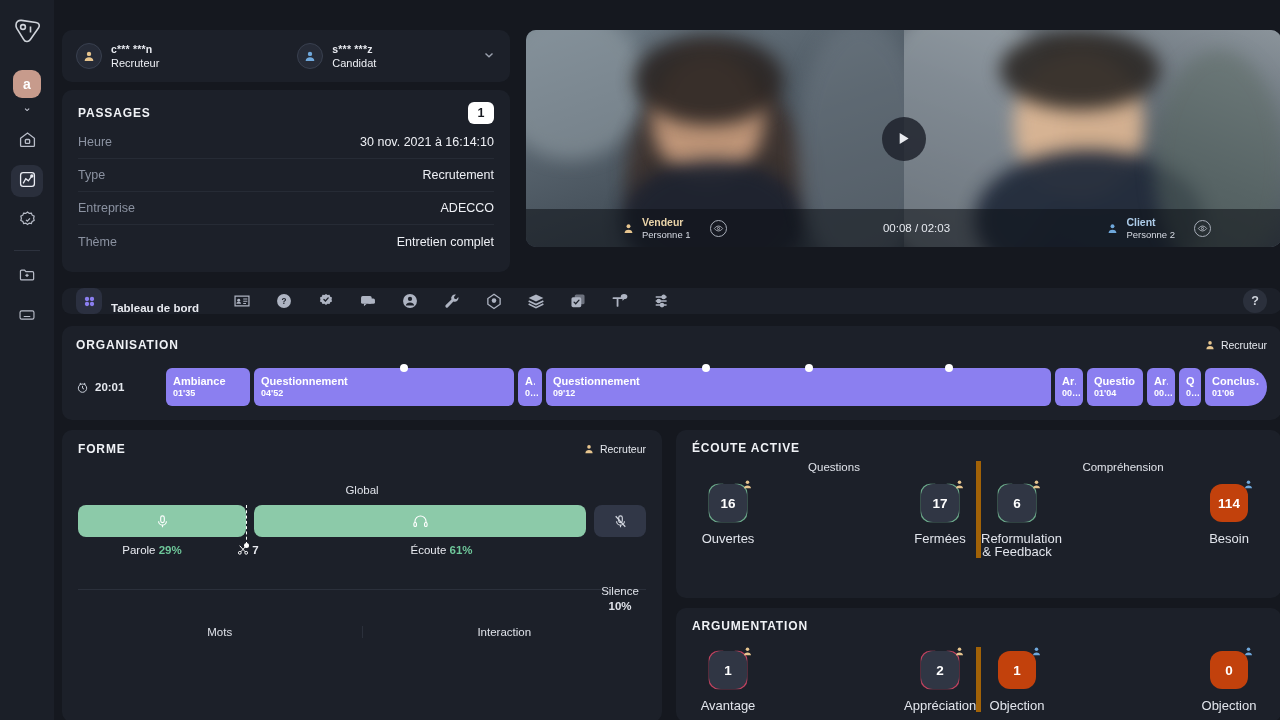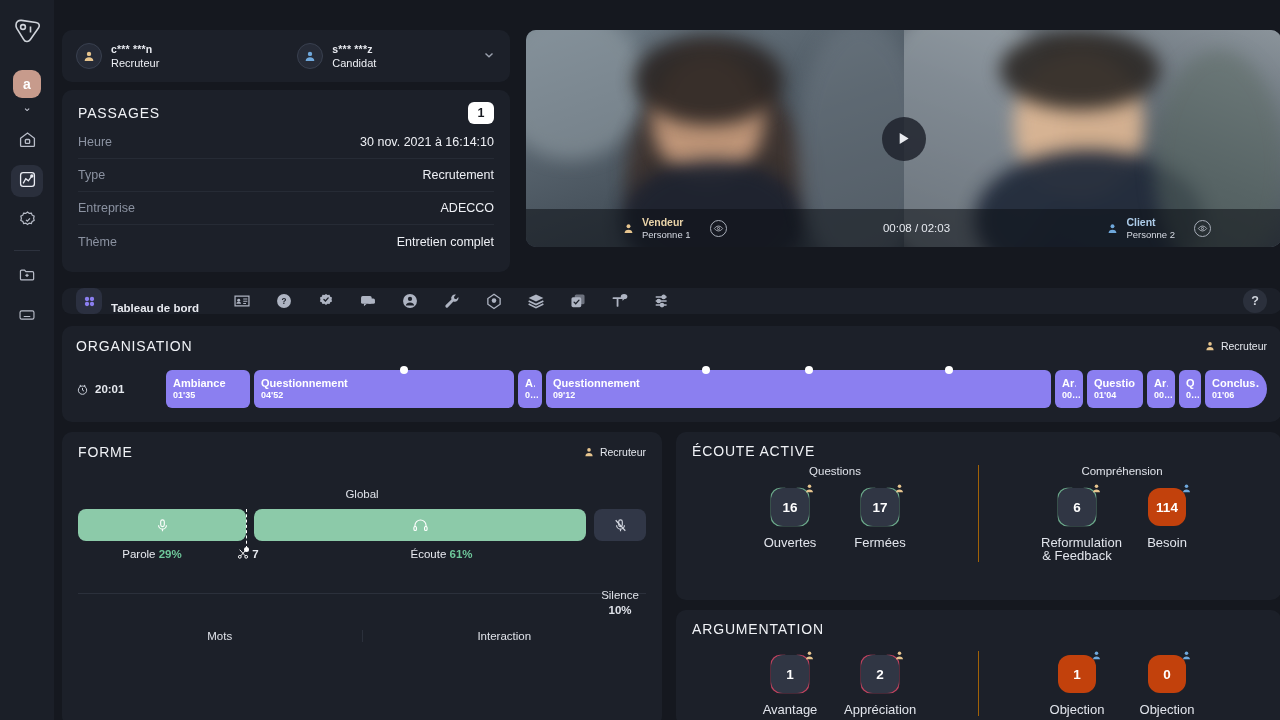--- a/index.html
+++ b/index.html
@@ -60,21 +60,21 @@
     background: #262b37; border: 1px solid #39404f;
     display: flex; align-items: center; justify-content: center;
   }
   .pname { font-size: 10.5px; font-weight: 700; letter-spacing: .2px; line-height: 13px; }
   .prole { font-size: 11px; color: #eef0f5; line-height: 14px; }
   .chev-right { margin-left: auto; color: #9aa0ad; font-size: 12px; }
 
   
   .passages { padding: 10px 16px 14px; }
   .passages-head { display: flex; align-items: center; justify-content: space-between; height: 26px; }
-  .sec-title { font-size: 14px; font-weight: 400; letter-spacing: .85px; color: #f0f2f6; }
+  .sec-title { font-size: 12px; font-weight: 700; letter-spacing: .85px; color: #f0f2f6; }
   .badge-num {
     width: 26px; height: 22px; border-radius: 6px; background: #fff; color: #15181f;
     font-size: 12.5px; font-weight: 700;
     display: flex; align-items: center; justify-content: center;
   }
   .kv { display: flex; justify-content: space-between; align-items: center;
         height: 33px; font-size: 12.5px; border-bottom: 1px solid #262b35; }
   .kv:last-child { border-bottom: none; }
   .kv .k { color: #8b92a1; }
   .kv .v { color: #eef0f5; }
@@ -161,23 +161,23 @@
                  font-size: 11.5px; color: #dfe2e9; line-height: 15px; }
   .forme-div { border-top: 1px solid #2b303b; margin-top: 33px; }
   .forme-foot { display: flex; margin-top: 36px; }
   .ff-col { flex: 1; text-align: center; font-size: 11.5px; color: #dfe2e9; }
   .ff-col.b { border-left: 1px solid #2b303b; }
 
   
   .mcard { padding: 11px 16px 10px; }
   .groups { display: flex; margin-top: 6px; }
   .group { flex: 1; }
-  .group.rt { border-left: 1px solid #a16207; }
+  .group.rt { border-left: 5px solid #a16207; }
   .group-title { text-align: center; font-size: 11.5px; color: #dfe2e9; margin-bottom: 7px; }
-  .metrics { display: flex; justify-content: center; gap: 18px; }
+  .metrics { display: flex; justify-content: space-between; gap: 18px; }
   .metric { width: 72px; text-align: center; }
   .ring-wrap { position: relative; width: 46px; height: 46px; margin: 0 auto; }
   .ring-inner {
     position: absolute; left: 4px; top: 4px; width: 38px; height: 38px;
     border-radius: 12px; background: #303644;
     display: flex; align-items: center; justify-content: center;
     font-size: 13.5px; font-weight: 700; color: #fff;
   }
   .ring-inner.plain { background: #c2410c; left: 4px; top: 4px; }
   .ring-svg { position: absolute; left: 0; top: 0; }

